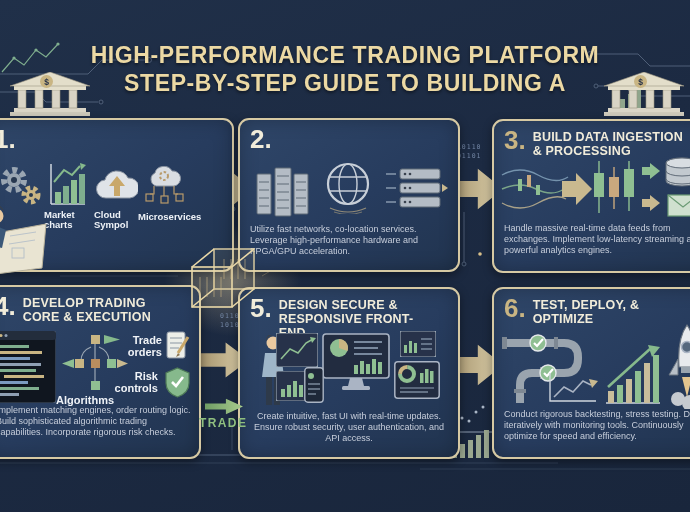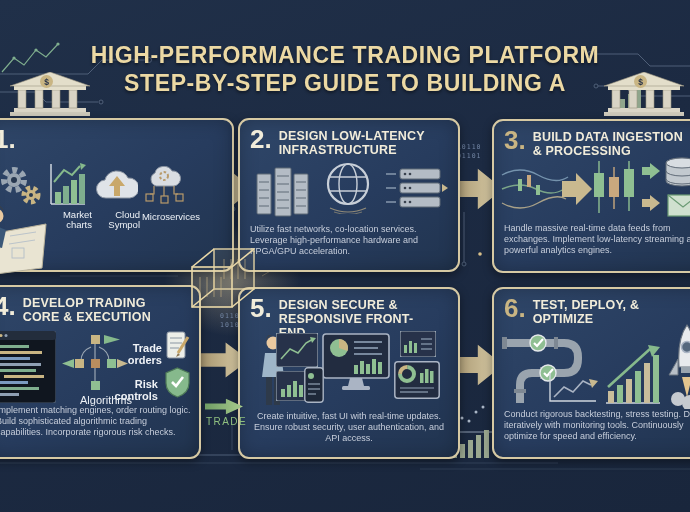--- a/index.html
+++ b/index.html
@@ -30,29 +30,29 @@
   #p3{left:492px;top:119px;width:226px;height:150px;}
   #p4{left:-16px;top:285px;width:213px;height:170px;}
   #p5{left:238px;top:287px;width:218px;height:168px;}
   #p6{left:492px;top:287px;width:226px;height:168px;}
   .hdr{position:absolute;top:7px;left:8px;display:flex;align-items:flex-start;}
   .num{font-size:26px;font-weight:bold;color:var(--heading);line-height:.95;margin-right:7px;}
   .num.gold{color:var(--number-gold);}
   .ttl{margin:2px 0 0 0;font-size:12.5px;font-weight:bold;color:var(--heading);
     line-height:1.12;letter-spacing:.2px;max-width:155px;}
   .desc{position:absolute;margin:0;font-size:9px;line-height:1.24;color:var(--body-text);}
-  .lbl{position:absolute;font-size:9.5px;font-weight:normal;color:#eef2f7;text-align:right;line-height:1.08;}
-  .rlbl{position:absolute;font-size:11px;font-weight:bold;color:#f0f3f7;text-align:right;line-height:1.05;margin-top:8px;}
+  .lbl{position:absolute;font-size:9.5px;font-weight:bold;color:#eef2f7;text-align:left;line-height:1.08;}
+  .rlbl{position:absolute;font-size:11px;font-weight:bold;color:#f0f3f7;text-align:right;line-height:1.05;}
   .abs{position:absolute;}
   .barrow{position:absolute;z-index:3;background:linear-gradient(90deg,#a2906a,#ddd1ac);
     clip-path:polygon(0 32%,55% 32%,55% 4%,100% 50%,55% 96%,55% 68%,0 68%);
     filter:drop-shadow(0 1px 1px rgba(0,0,0,.5));}
   .barrow.green{background:linear-gradient(90deg,#6f9c64,#a9cd8e);}
-  .trade{position:absolute;left:199px;top:416px;width:48px;text-align:right;z-index:5;
-    font-size:10px;font-weight:normal;letter-spacing:1.4px;color:var(--trade-green);}
+  .trade{position:absolute;left:199px;top:416px;width:48px;text-align:left;z-index:5;
+    font-size:12px;font-weight:bold;letter-spacing:1.4px;color:var(--trade-green);}
   .bin{position:absolute;z-index:2;font-family:"DejaVu Sans Mono", monospace;
     font-size:6.5px;color:#7285a3;letter-spacing:1px;}
   .dollar{position:absolute;z-index:3;width:13px;height:13px;border-radius:50%;
     background:var(--number-gold);color:#273248;font-size:8.5px;font-weight:bold;
     display:flex;align-items:center;justify-content:center;}
 </style>
 </head>
 <body>
 
 <div class="stage">
@@ -250,21 +250,20 @@
         </g>
       <circle cx="14" cy="12" r="7.5" fill="#eac9a0"></circle>
       <path d="M6,10 a8,8 0 0 1 16,-2 l-3,-4 a9,7 0 0 0 -11,1 Z" fill="#3a4048"></path>
       <path d="M2,40 Q3,24 14,22 L24,26 L20,44 Z" fill="#3b5878"></path>
     </svg>
   </section>
 
   <section class="panel" id="p2">
     <div class="hdr" style="left:10px">
       <span class="num">2.</span>
-      <h2 class="ttl">DESIGN LOW-LATENCY INFRASTRUCTURE</h2>
     </div>
     <svg class="abs" style="left:16px;top:42px" width="54" height="58" viewBox="0 0 54 58">
       <g fill="#b4bcc5" stroke="#5f6a77" stroke-width="1">
         <rect x="1" y="12" width="14" height="40" rx="1"></rect>
           <rect x="19" y="6" width="16" height="48" rx="1"></rect>
           <rect x="38" y="12" width="14" height="40" rx="1"></rect>
       </g>
       <g stroke="#5f6a77" stroke-width="1">
         <line x1="3" y1="20" x2="13" y2="20"></line>
           <line x1="3" y1="28" x2="13" y2="28"></line>

